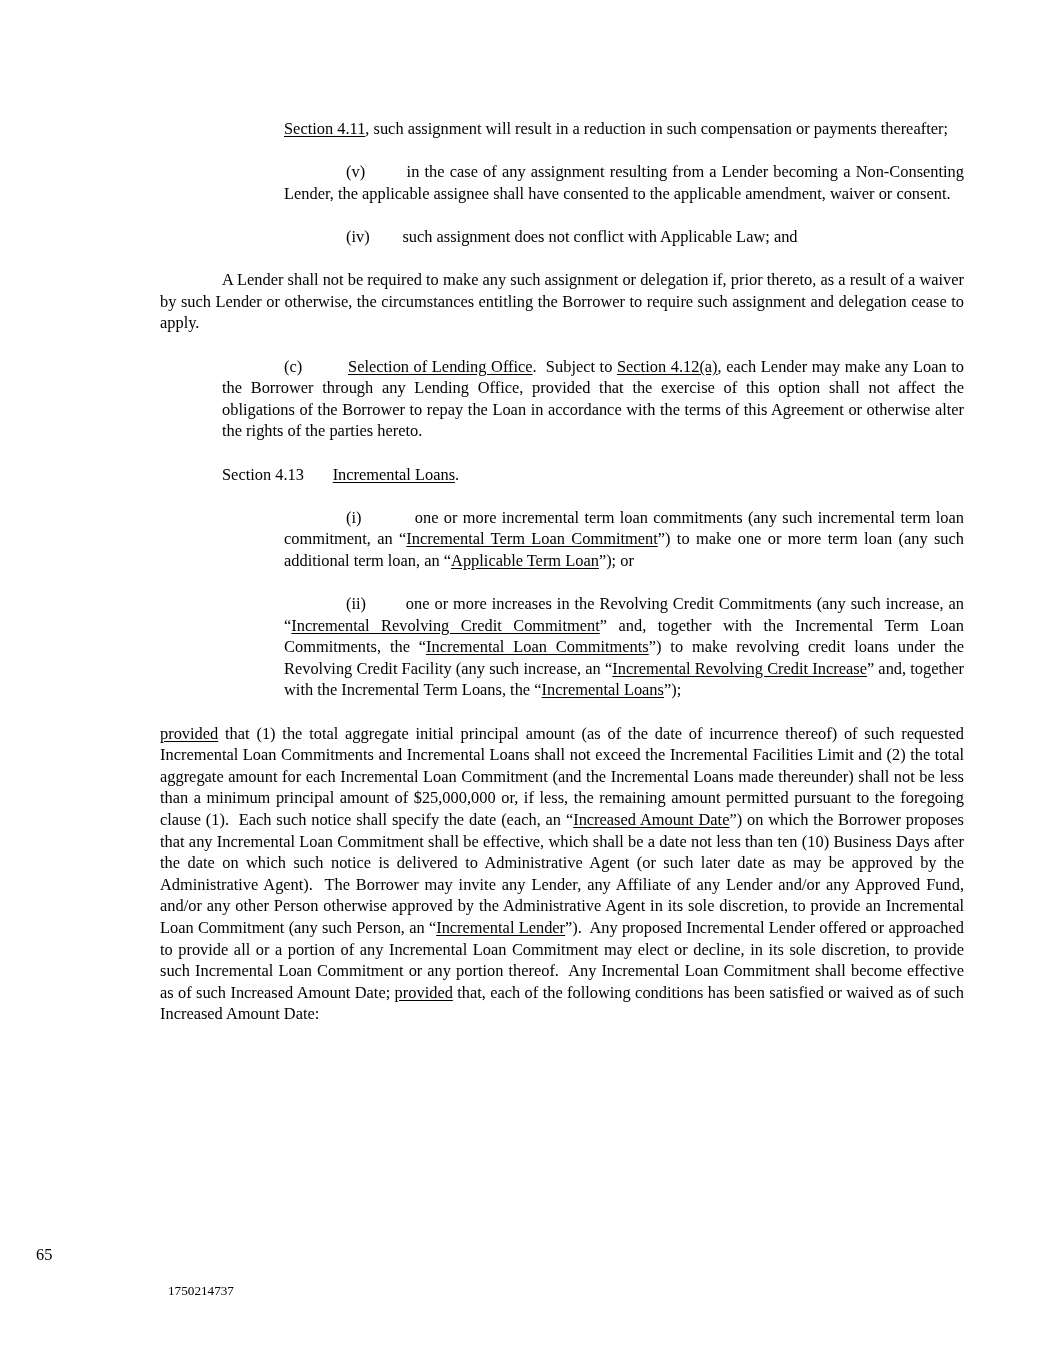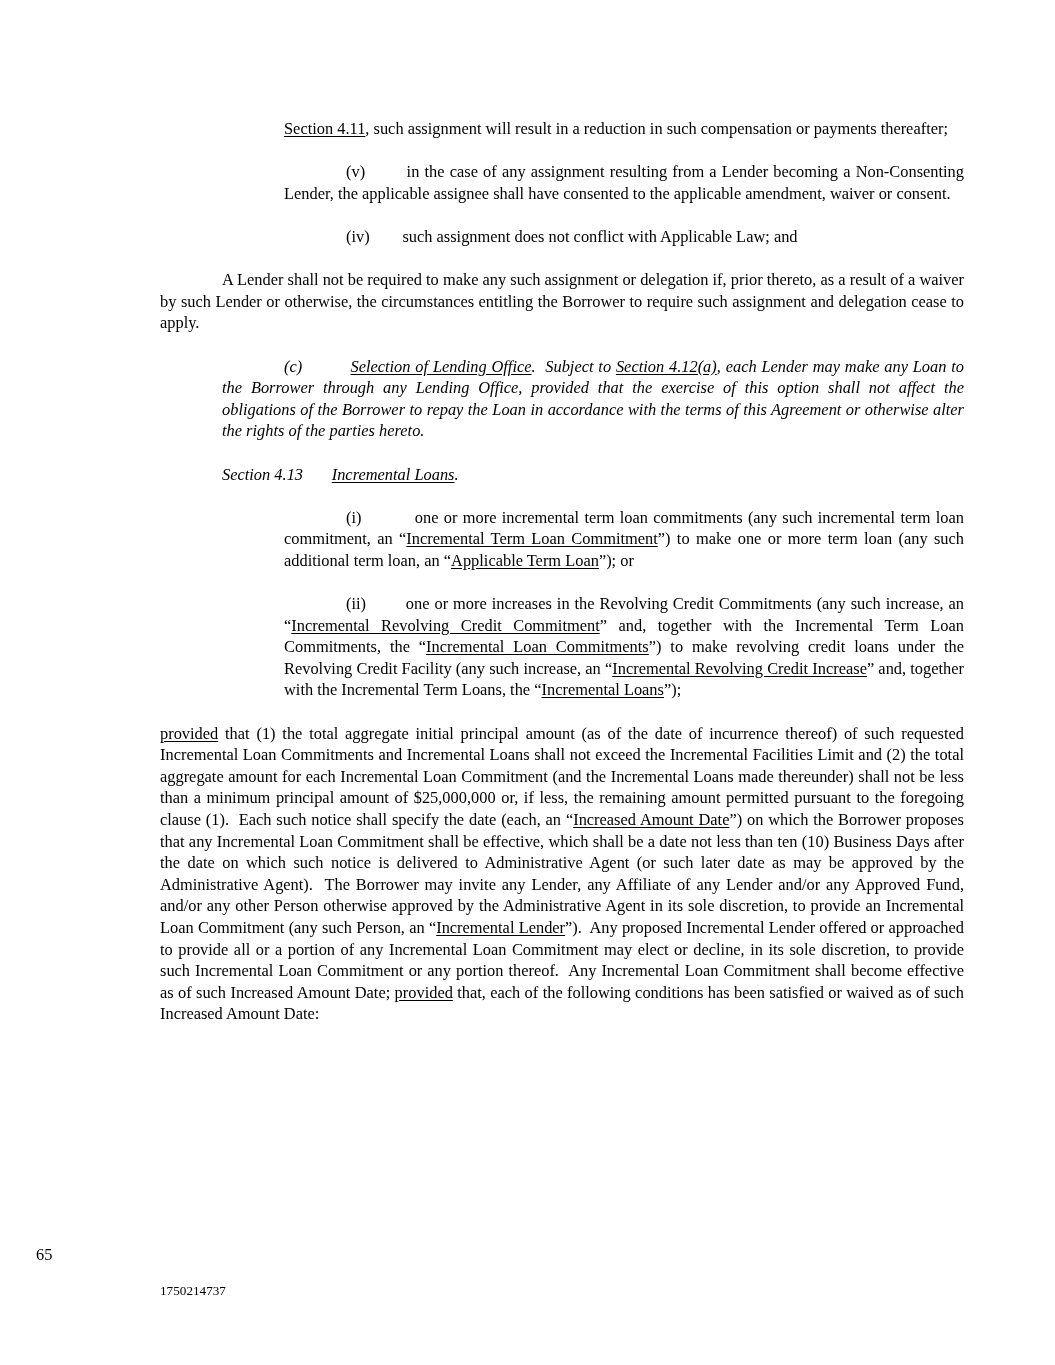--- a/index.html
+++ b/index.html
@@ -22,39 +22,39 @@
     overflow: hidden;
     background: #ffffff;
     margin-left: 36px;
   }
   .body-text p {
     margin: 0 0 21.6px 0;
     font-size: 16.4px;
     line-height: 21.6px;
     text-align: justify;
   }
-  .ind1 { margin-left: 62px !important; margin-right: 0; font-style: italic; }
+  .ind1 { margin-left: 62px !important; margin-right: 0; }
   .ind2 { margin-left: 124px !important; margin-right: 0; }
   .body-text p.ind1 { margin-bottom: 21.6px; }
   .body-text p.ind2 { margin-bottom: 21.6px; }
   .fli { text-indent: 62px; }
   .u { text-decoration: underline; text-underline-offset: 2px; }
   .page-number {
     position: absolute;
     top: 1244px;
     left: 0;
     width: 1055px;
     text-align: left;
     font-size: 16.4px;
     line-height: 21.6px;
   }
   .footer-id {
     position: absolute;
     top: 1283px;
-    left: 124px;
+    left: 132px;
     font-size: 13.2px;
     line-height: 16px;
   }
 </style>
 </head>
 <body>
 
 <div class="page">
   <main class="body-text">
     <p class="ind2"><span class="u">Section 4.11</span><span>, such assignment will result in a reduction in such compensation or payments thereafter;</span></p>

